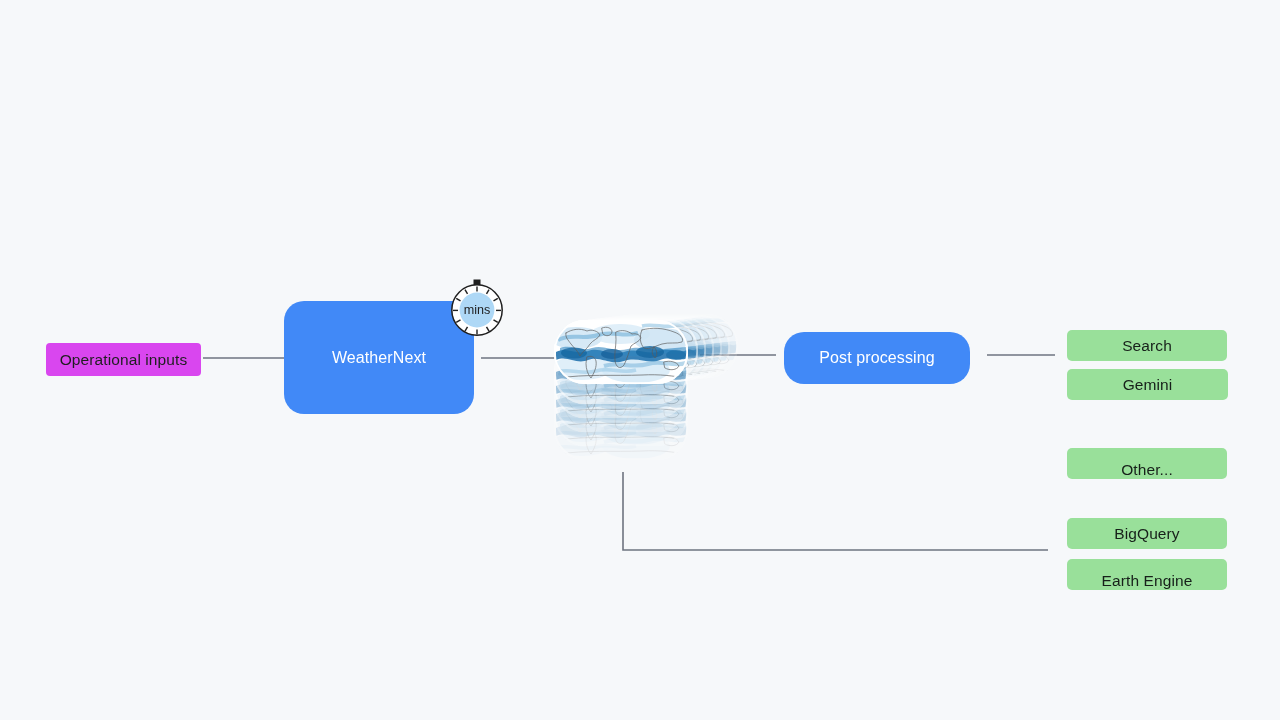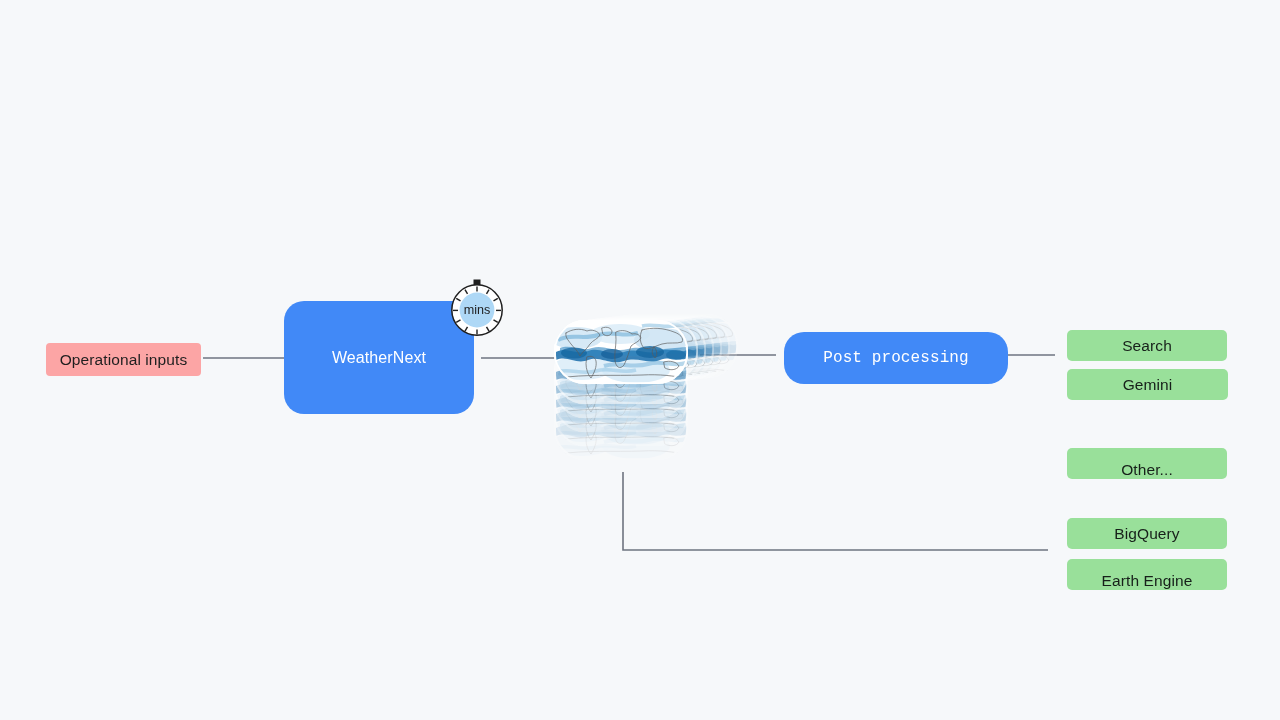--- a/index.html
+++ b/index.html
@@ -37,21 +37,21 @@
     position: absolute;
     box-sizing: border-box;
     display: flex;
     align-items: center;
     justify-content: center;
     text-align: center;
     white-space: nowrap;
   }
 
   .chip-gray {
-    background: #fca5a5;
+    background: #d946ef;
     color: #1f1f1f;
     border-radius: 4px;
     font-size: 15.5px;
     letter-spacing: 0.1px;
   }
 
   .box-blue {
     background: #4189f7;
     color: #ffffff;
     border-radius: 20px;
@@ -243,21 +243,21 @@
       <g opacity="0.55">
           <use href="#plate" x="14" y="28"></use>
         </g>
 
       <g opacity="1">
           <use href="#plate" x="14" y="8"></use>
         </g>
     </svg>
   </div>
 
-  <div class="node box-blue" style="left:784px; top:332px; width:224px; height:52px;font-family:Liberation Mono, monospace;">
+  <div class="node box-blue" style="left:784px; top:332px; width:186px; height:52px;">
     <span>Post processing</span>
   </div>
 
   <div class="node pill-green" style="left:1067px; top:330px; width:160px; height:31px;">
     <span>Search</span>
   </div>
   <div class="node pill-green" style="left:1067px; top:369px; width:161px; height:31px;">
     <span>Gemini</span>
   </div>
   <div class="node pill-green" style="left:1067px; top:448px; width:160px; height:31px;align-items:flex-end;">

